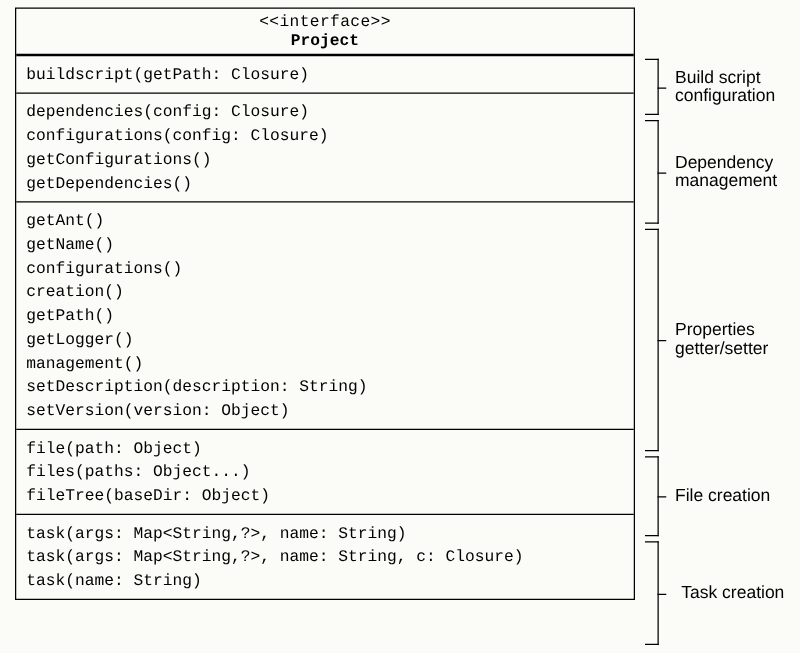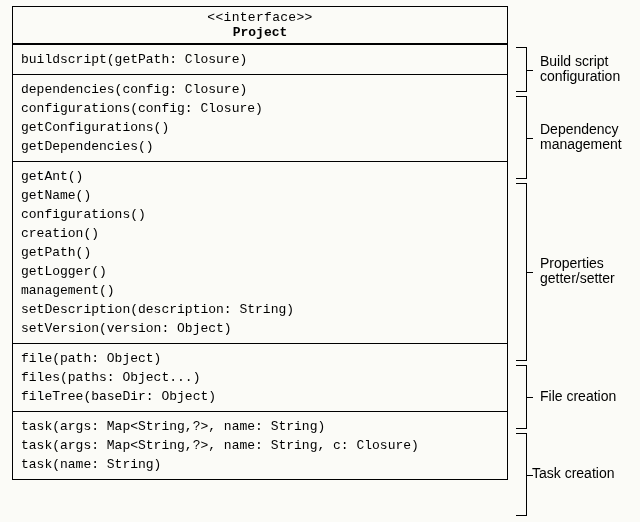--- a/index.html
+++ b/index.html
@@ -74,15 +74,15 @@
       <div class="tick"></div>
     </div>
   <div class="blabel" id="bl2" style="left: 540px; top: 256px;">Properties<br>getter/setter</div>
   <div class="bracket" id="br3" style="left: 516px; top: 365px; height: 62px;">
       <div class="tick"></div>
     </div>
   <div class="blabel" id="bl3" style="left: 540px; top: 388.5px;">File creation</div>
   <div class="bracket" id="br4" style="left: 516px; top: 433px; height: 81px;">
       <div class="tick"></div>
     </div>
-  <div class="blabel" id="bl4" style="left: 532px; top: 466px;">Task creation</div>
+  <div class="blabel" id="bl4" style="left: 545px; top: 466px;">Task creation</div>
 
 </div>
 
 </body></html>

